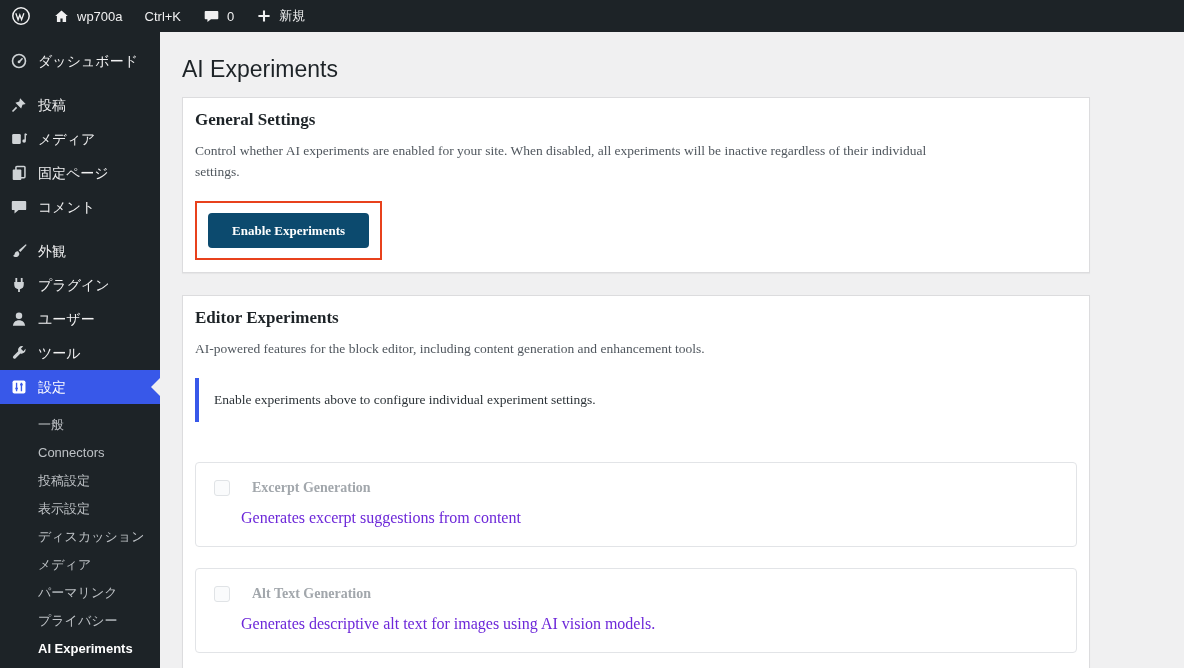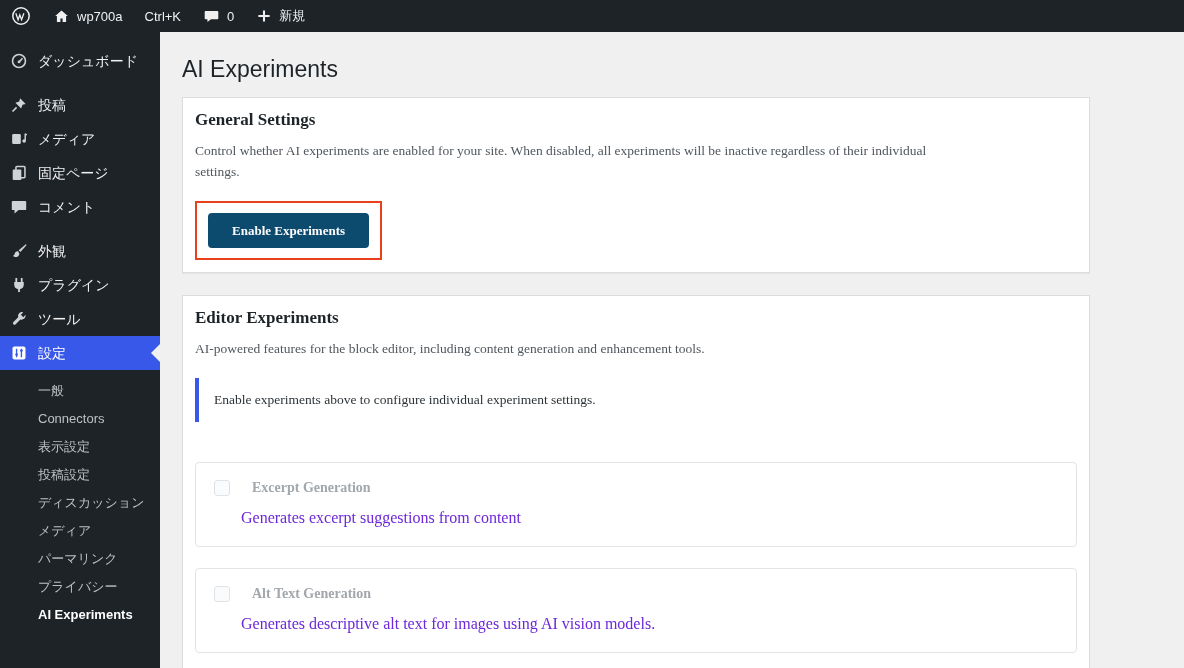--- a/index.html
+++ b/index.html
@@ -199,42 +199,51 @@
             <rect x="6" y="2.2" width="2" height="4.6" fill="currentColor"></rect>
             <rect x="12" y="2.2" width="2" height="4.6" fill="currentColor"></rect>
             <path d="M4.7 6.8h10.6v2.7a5.3 5.3 0 0 1-4.3 5.2v3.1H9v-3.1a5.3 5.3 0 0 1-4.3-5.2z" fill="currentColor"></path>
           </svg>
       </span>
       <span>プラグイン</span>
     </div>
     <div class="menu-item">
       <span class="micon">
         <svg viewBox="0 0 20 20">
+            <circle cx="10" cy="6.3" r="3.6" fill="currentColor"></circle>
+            <path d="M3.2 17.6c.4-4 3-6.3 6.8-6.3s6.4 2.3 6.8 6.3z" fill="currentColor"></path>
+          </svg>
+      </span>
+      <span>ユーザー</span>
+    </div>
+    <div class="menu-item">
+      <span class="micon">
+        <svg viewBox="0 0 20 20">
             <path d="M17.3 6.3a4.4 4.4 0 0 1-5.7 4.2l-5.3 5.3a1.75 1.75 0 0 1-2.5-2.5L9.1 8a4.4 4.4 0 0 1 5.6-5.5l-2.6 2.7 2.8 2.8 2.3-2.7c.1.3.1.6.1 1z" fill="currentColor"></path>
           </svg>
       </span>
       <span>ツール</span>
     </div>
     <div class="menu-item active">
       <span class="micon">
         <svg viewBox="0 0 20 20">
             <rect x="2.8" y="2.8" width="14.4" height="14.4" rx="2" fill="currentColor"></rect>
             <path d="M7.3 5.2v9.6M12.7 5.2v9.6" stroke="#3858e9" stroke-width="1.5" fill="none"></path>
             <rect x="5.8" y="10.6" width="3" height="2.2" rx="1" fill="#3858e9"></rect>
             <rect x="11.2" y="6.2" width="3" height="2.2" rx="1" fill="#3858e9"></rect>
           </svg>
       </span>
       <span>設定</span>
       <span class="arrow"></span>
     </div>
     <div class="submenu">
       <div class="submenu-item">一般</div>
       <div class="submenu-item">Connectors</div>
+      <div class="submenu-item">投稿設定</div>
       <div class="submenu-item">表示設定</div>
-      <div class="submenu-item">投稿設定</div>
       <div class="submenu-item">ディスカッション</div>
       <div class="submenu-item">メディア</div>
       <div class="submenu-item">パーマリンク</div>
       <div class="submenu-item">プライバシー</div>
       <div class="submenu-item current">AI Experiments</div>
     </div>
   </div>
 </div>
 
 <div class="content">

